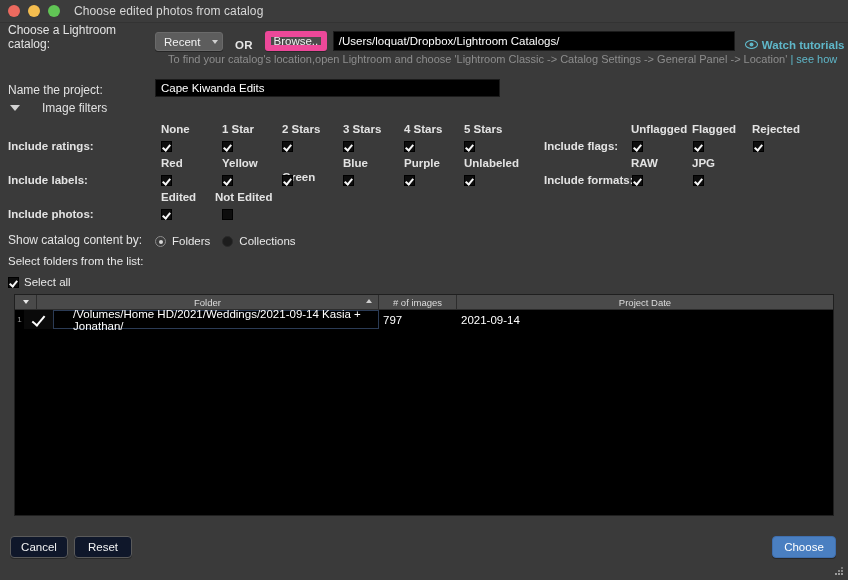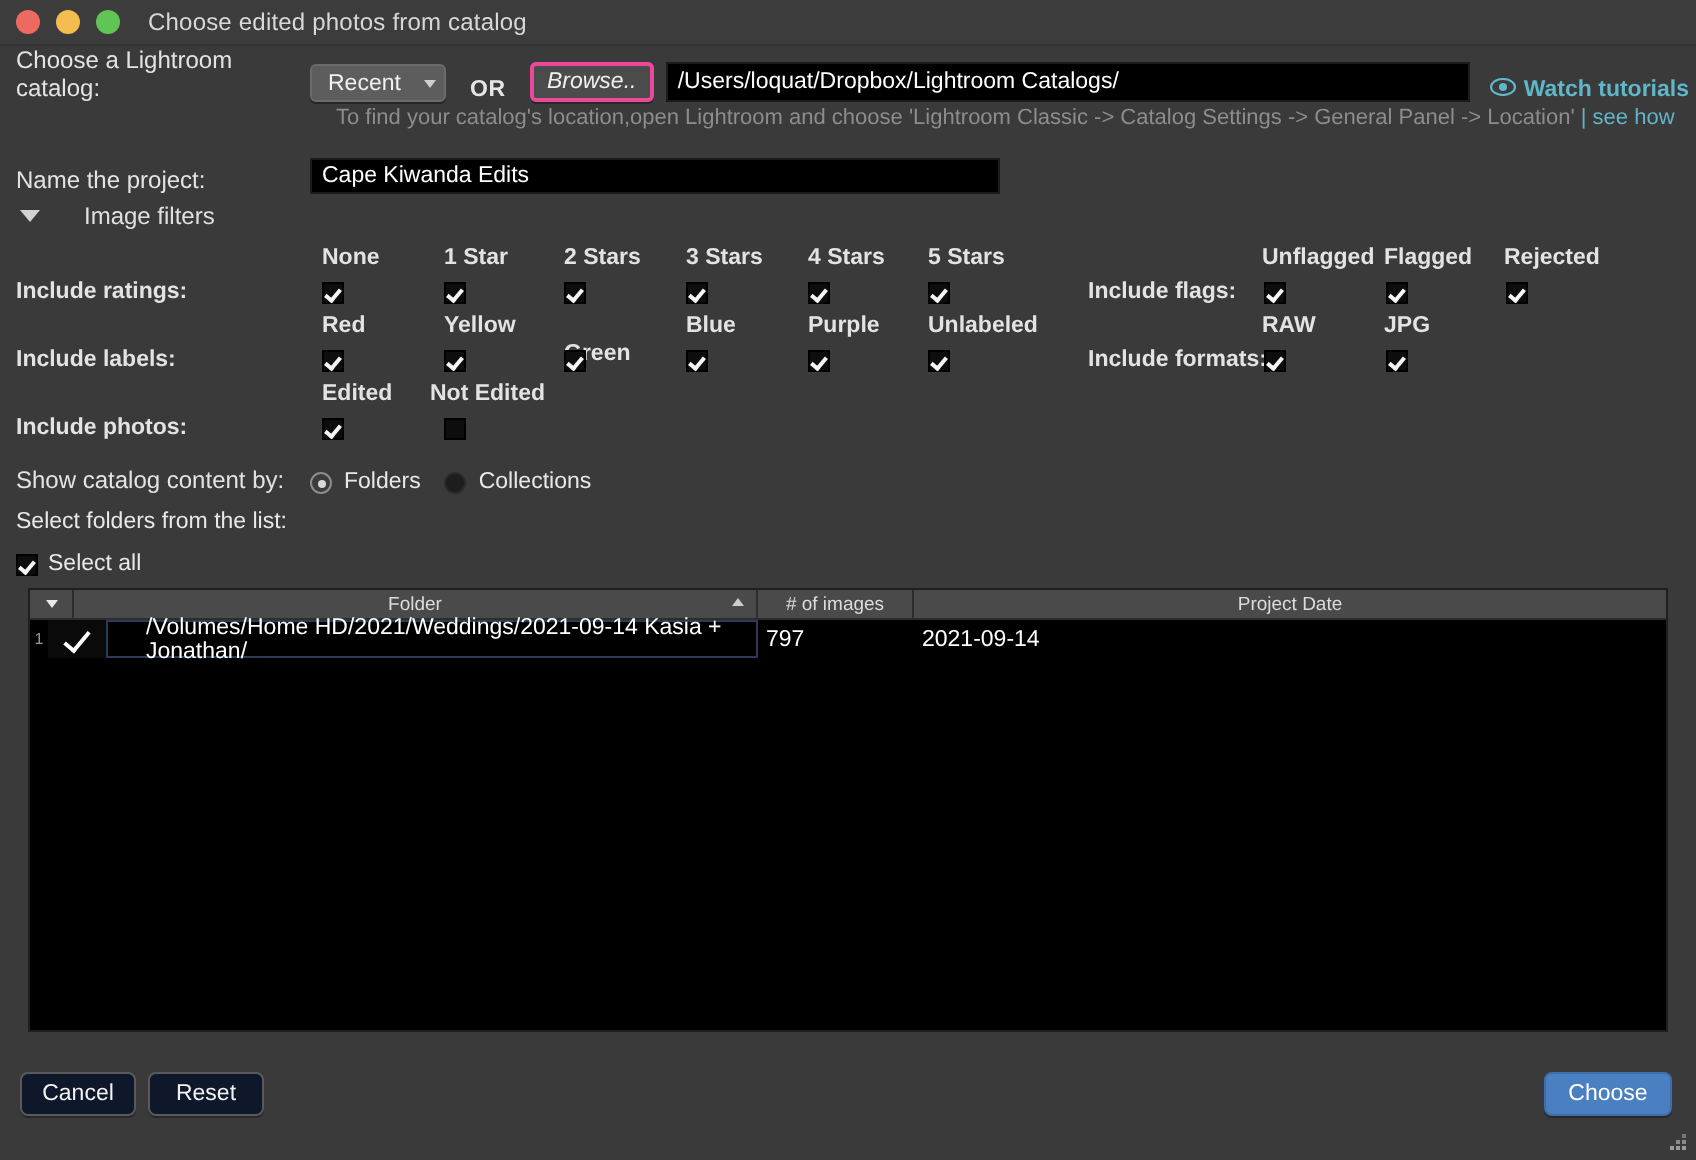--- a/index.html
+++ b/index.html
@@ -45,27 +45,26 @@
     color:#f0f0f0;font-size:11.5px;
     box-shadow:0 1px 0 rgba(0,0,0,.35);
   }
   .popup .caret{
     width:0;height:0;margin-left:6px;
     border-left:3.5px solid transparent;border-right:3.5px solid transparent;
     border-top:4px solid #cfcfcf;
   }
   .or{margin:0 12px;color:#e6e6e6;font-size:11.5px;font-weight:600;letter-spacing:.3px;}
   .btn{
-    background:#4b4b4b;border:2px solid #ec4899;border-radius:3px;
+    background:#4b4b4b;border:6px solid #ec4899;border-radius:3px;
     height:20px;color:#f0f0f0;font-size:11.5px;
     display:inline-flex;align-items:center;justify-content:center;
     padding:0 10px;box-sizing:border-box;
     box-shadow:0 1px 0 rgba(0,0,0,.3);
     font-family:"Liberation Sans",sans-serif;
-    font-style:italic;
   }
   .path-field{
     background:#000;border:1px solid #1b1b1b;
     height:20px;box-sizing:border-box;
     color:#ffffff;font-size:11.5px;
     display:flex;align-items:center;padding:0 5px;
     width:400px;
   }
   .tutorials{
     color:#5fb7c9;font-size:11.5px;display:flex;align-items:center;gap:4px;

